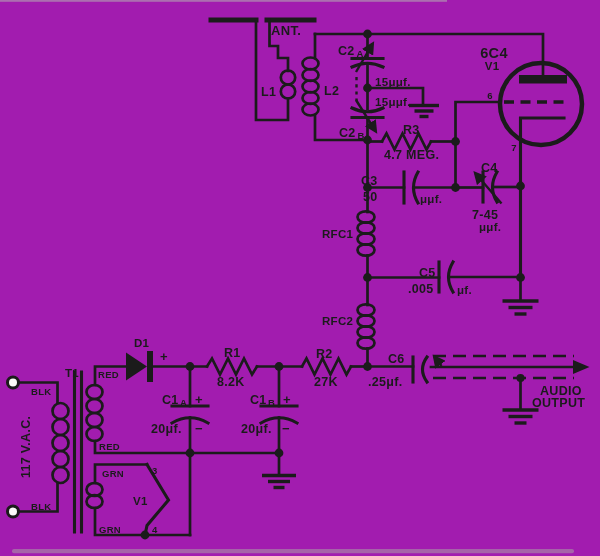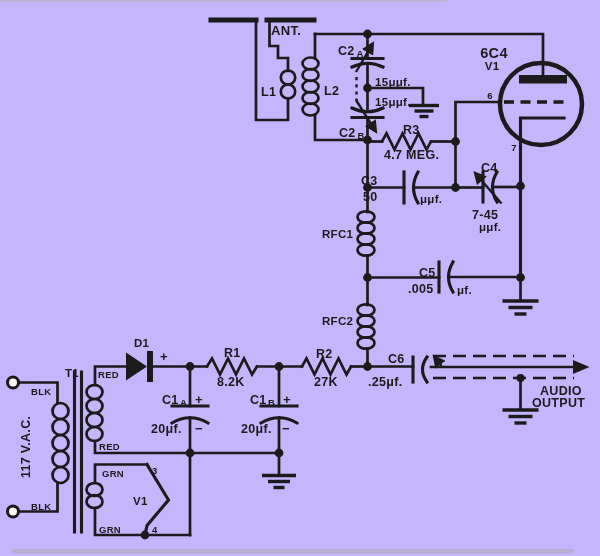--- a/index.html
+++ b/index.html
@@ -1,16 +1,16 @@
 <!DOCTYPE html>
 <html><head>
 <meta charset="utf-8">
 <style>
   html,body{margin:0;padding:0;background:#e8e8e6;}
-  #stage{position:relative;width:600px;height:556px;background:#c4b5fd;overflow:hidden;}
+  #stage{position:relative;width:600px;height:556px;background:#a21caf;overflow:hidden;}
   svg{display:block;}
   text{font-family:"Liberation Sans","DejaVu Sans",sans-serif;font-weight:bold;fill:#1b1b1b;letter-spacing:.3px;}
   .t14{font-size:14.5px;}
   .t13{font-size:13px;}
   .t12{font-size:12.5px;}
   .t11{font-size:11.5px;}
   .t9{font-size:9.5px;}
   .w{stroke:#1b1b1b;stroke-width:2.7;fill:none;stroke-linecap:square;}
   .w3{stroke:#1b1b1b;stroke-width:3.1;fill:none;stroke-linecap:square;}
   .bar{stroke:#1b1b1b;stroke-width:5;fill:none;stroke-linecap:square;}

